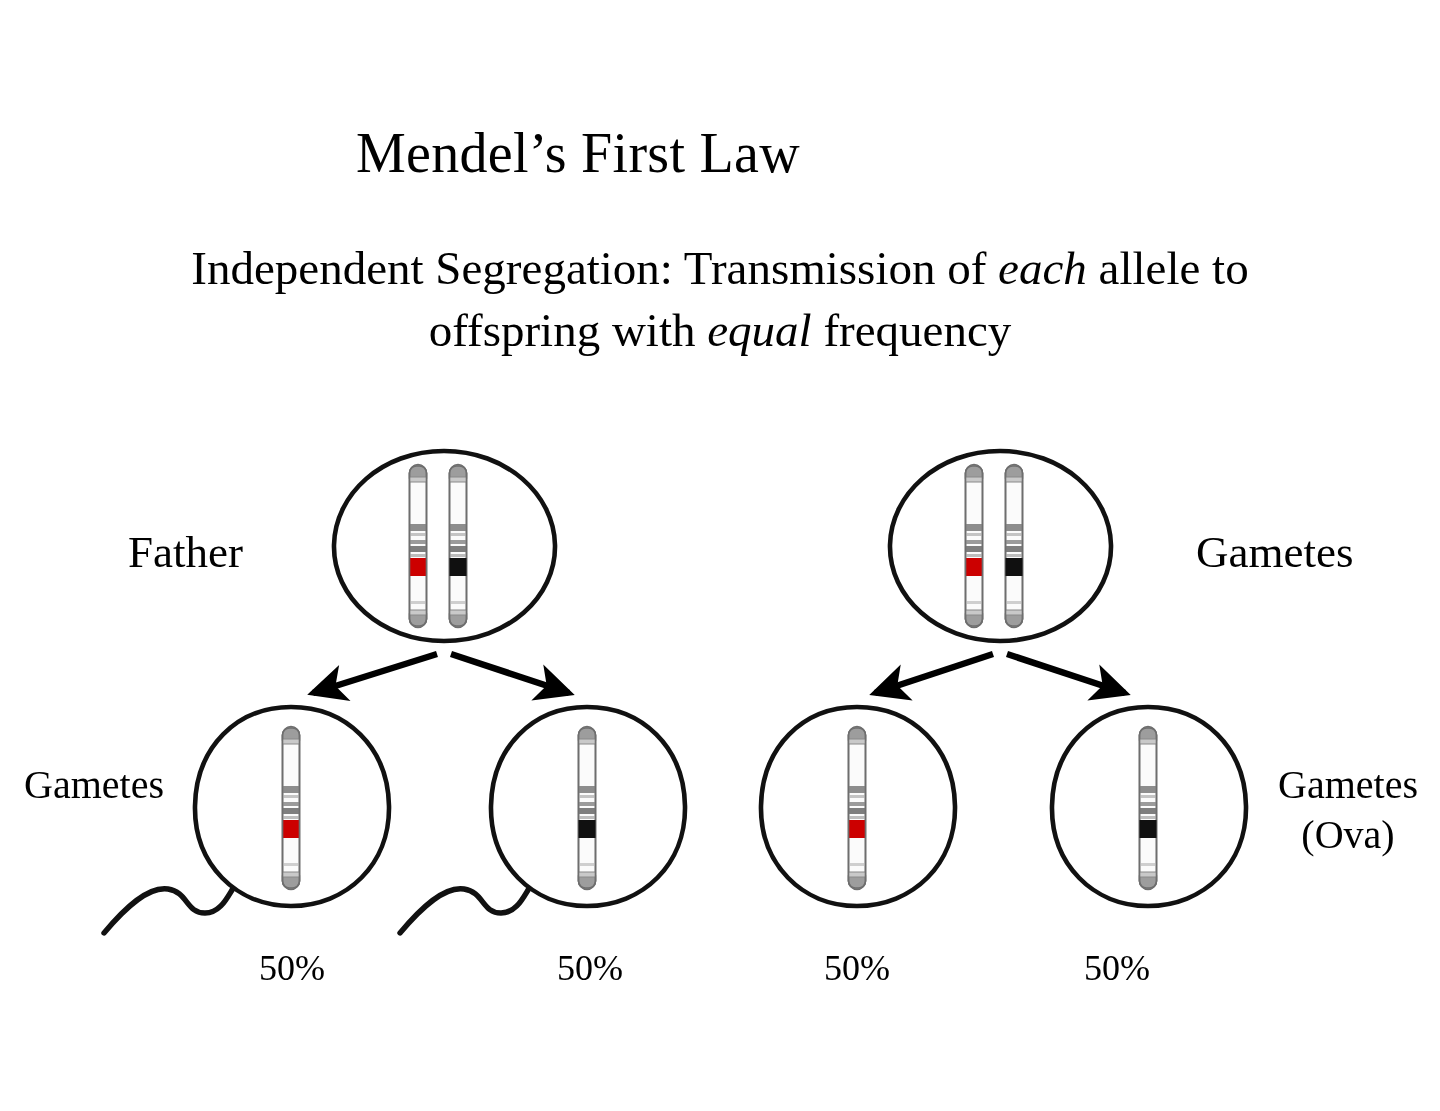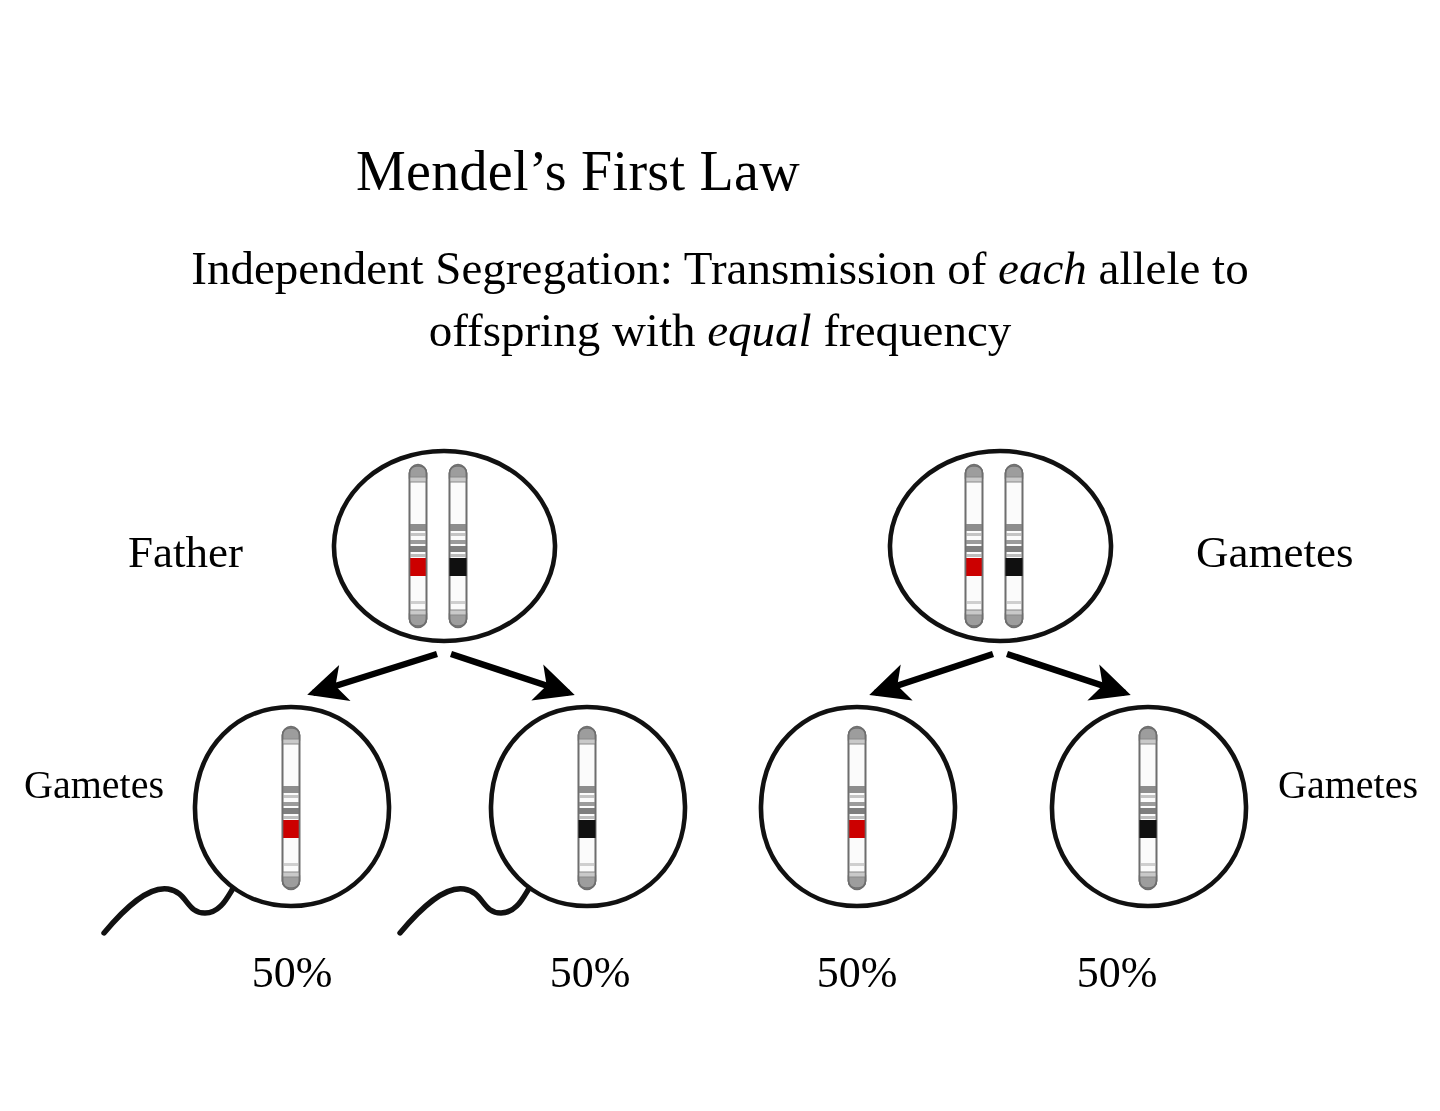--- a/index.html
+++ b/index.html
@@ -22,21 +22,20 @@
   
   #title {
     position: absolute;
     left: 0;
     top: 124px;
     width: 1156px;
     text-align: center;
     font-size: 56px;
     line-height: 1.05;
     letter-spacing: 0.3px;
-    margin-top: 18px;
   }
   #subtitle {
     position: absolute;
     left: 120px;
     top: 237px;
     width: 1200px;
     text-align: center;
     font-size: 47px;
     line-height: 1.32;
   }
@@ -69,21 +68,21 @@
     font-size: 40px;
     line-height: 1.25;
   }
 
   
   .pct {
     position: absolute;
     top: 947px;
     width: 140px;
     text-align: center;
-    font-size: 44px;
+    font-size: 36px;
   }
   #pct-0 { left: 222px; }
   #pct-1 { left: 520px; }
   #pct-2 { left: 787px; }
   #pct-3 { left: 1047px; }
 
   
   #canvas {
     position: absolute;
     left: 0; top: 0;
@@ -104,20 +103,21 @@
 
   <div class="side-label" id="label-father">Father</div>
   <div class="side-label" id="label-mother">Gametes</div>
 
   <div id="label-gametes-sperm">
     <div>Gametes</div>
   </div>
 
   <div id="label-gametes-ova">
     <div>Gametes</div>
+    <div>(Ova)</div>
   </div>
 
   <div class="pct" id="pct-0">50%</div>
   <div class="pct" id="pct-1">50%</div>
   <div class="pct" id="pct-2">50%</div>
   <div class="pct" id="pct-3">50%</div>
 
   <svg id="canvas" viewBox="0 0 1440 1111" xmlns="http://www.w3.org/2000/svg">
     <defs>
 

